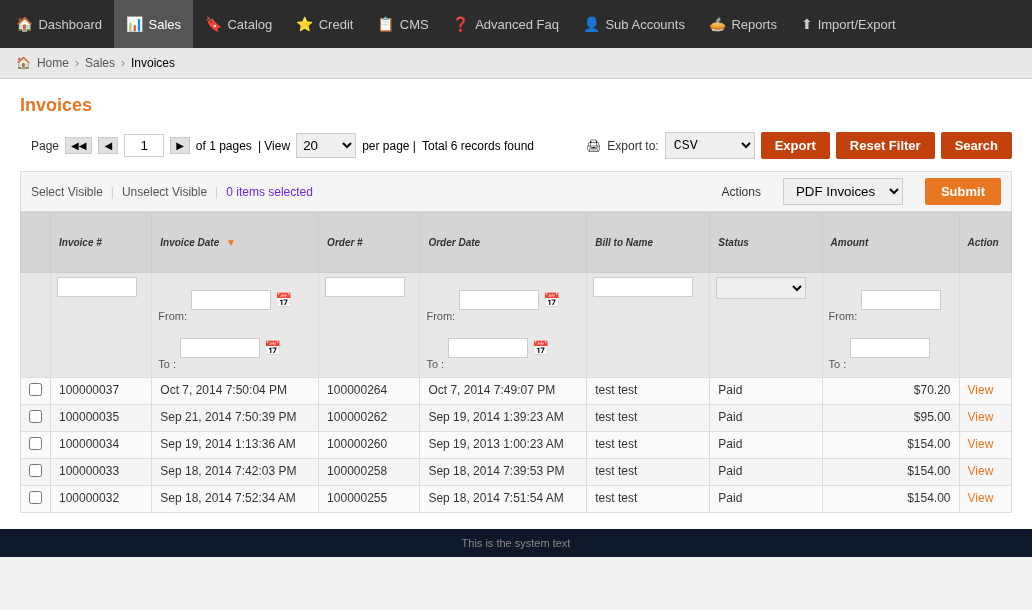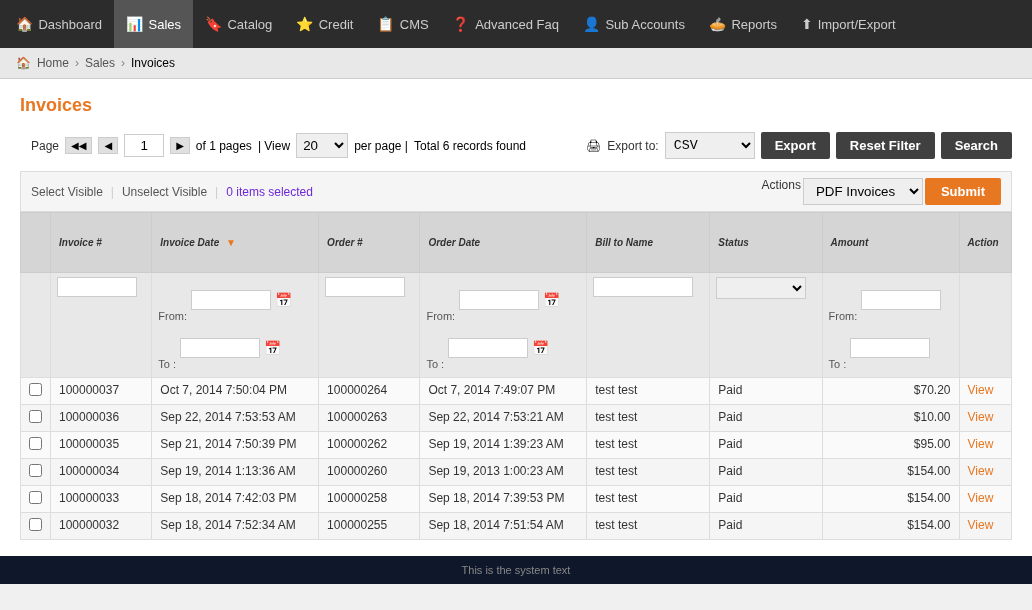--- a/index.html
+++ b/index.html
@@ -74,36 +74,36 @@
     .page-nav-btn {
       background: #e0e0e0;
       border: 1px solid #ccc;
       padding: 2px 5px;
       cursor: pointer;
       font-size: 10px;
     }
     .per-page-select {
       border: 1px solid #ccc;
       padding: 3px 2px;
-      width: 52px;
+      width: 60px;
     }
     .export-section {
       display: flex;
       align-items: center;
       gap: 6px;
       margin-left: auto;
     }
     .export-select {
       border: 1px solid #ccc;
       padding: 4px 4px;
       width: 90px;
       font-family: Liberation Mono, monospace;
     }
     .btn-orange {
-      background: #404040;
+      background: #c2410c;
       color: #fff;
       border: none;
       padding: 6px 14px;
       cursor: pointer;
       font-size: 13px;
       font-weight: bold;
       border-radius: 2px;
     }
 
     
@@ -117,21 +117,21 @@
       margin-bottom: 0;
     }
     .sel-link {
       color: #555;
       cursor: pointer;
       text-decoration: none;
       font-size: 12px;
     }
     .sel-divider { color: #ccc; }
     .items-selected { font-weight: normal; color: #6d28d9; }
-    .actions-section { margin-left: auto; display: flex; align-items: flex-start; gap: 2px; }
+    .actions-section { margin-left: auto; display: flex; align-items: center; gap: 22px; }
     .actions-label { color: #333; }
     .actions-select {
       border: 1px solid #ccc;
       padding: 4px 8px;
       width: 120px;
     }
     .btn-submit {
       background: #e87722;
       color: #fff;
       border: none;
@@ -395,35 +395,20 @@
       <td>Paid</td>
       <td class="amount-cell">$70.20</td>
       <td>
         <a class="view-link">View</a>
       </td>
     </tr>
         <tr>
       <td class="checkbox-cell">
         <input type="checkbox" style="">
       </td>
-      <td>100000036</td>
-      <td>Sep 22, 2014 7:53:53 AM</td>
-      <td>100000263</td>
-      <td>Sep 22, 2014 7:53:21 AM</td>
-      <td>test test</td>
-      <td>Paid</td>
-      <td class="amount-cell">$10.00</td>
-      <td>
-        <a class="view-link">View</a>
-      </td>
-    </tr>
-        <tr>
-      <td class="checkbox-cell">
-        <input type="checkbox" style="">
-      </td>
       <td>100000035</td>
       <td>Sep 21, 2014 7:50:39 PM</td>
       <td>100000262</td>
       <td>Sep 19, 2014 1:39:23 AM</td>
       <td>test test</td>
       <td>Paid</td>
       <td class="amount-cell">$95.00</td>
       <td>
         <a class="view-link">View</a>
       </td>

